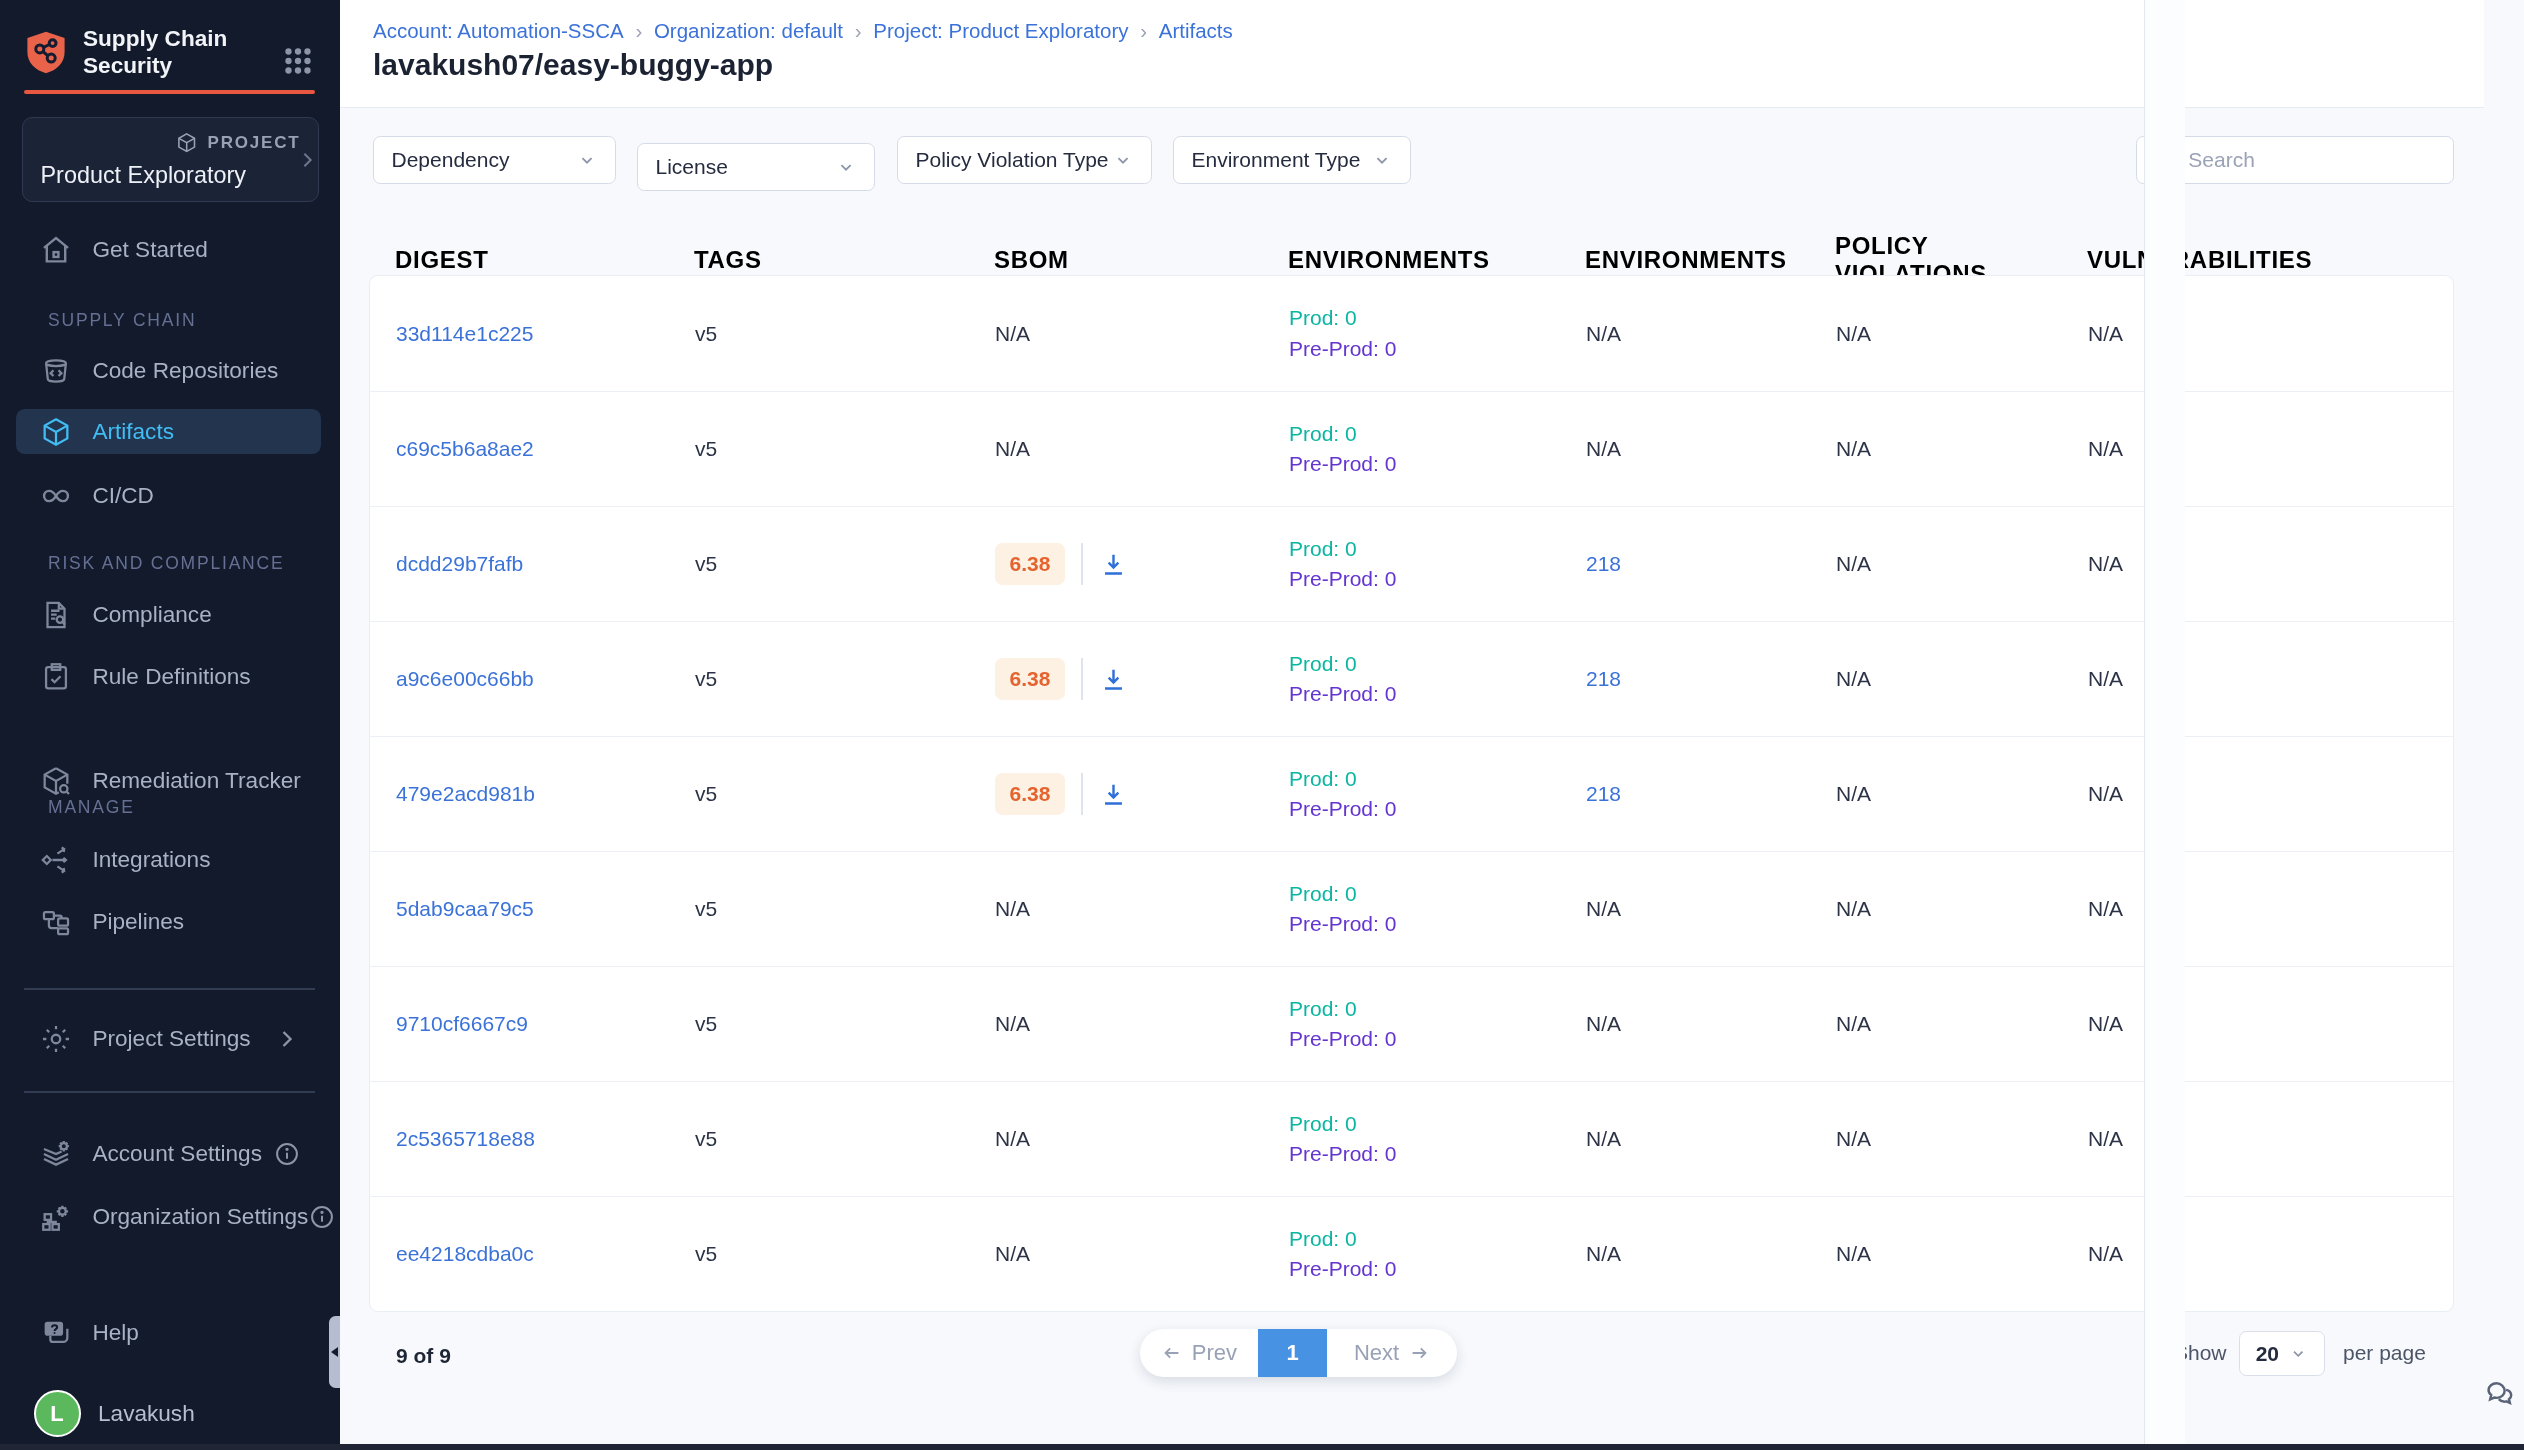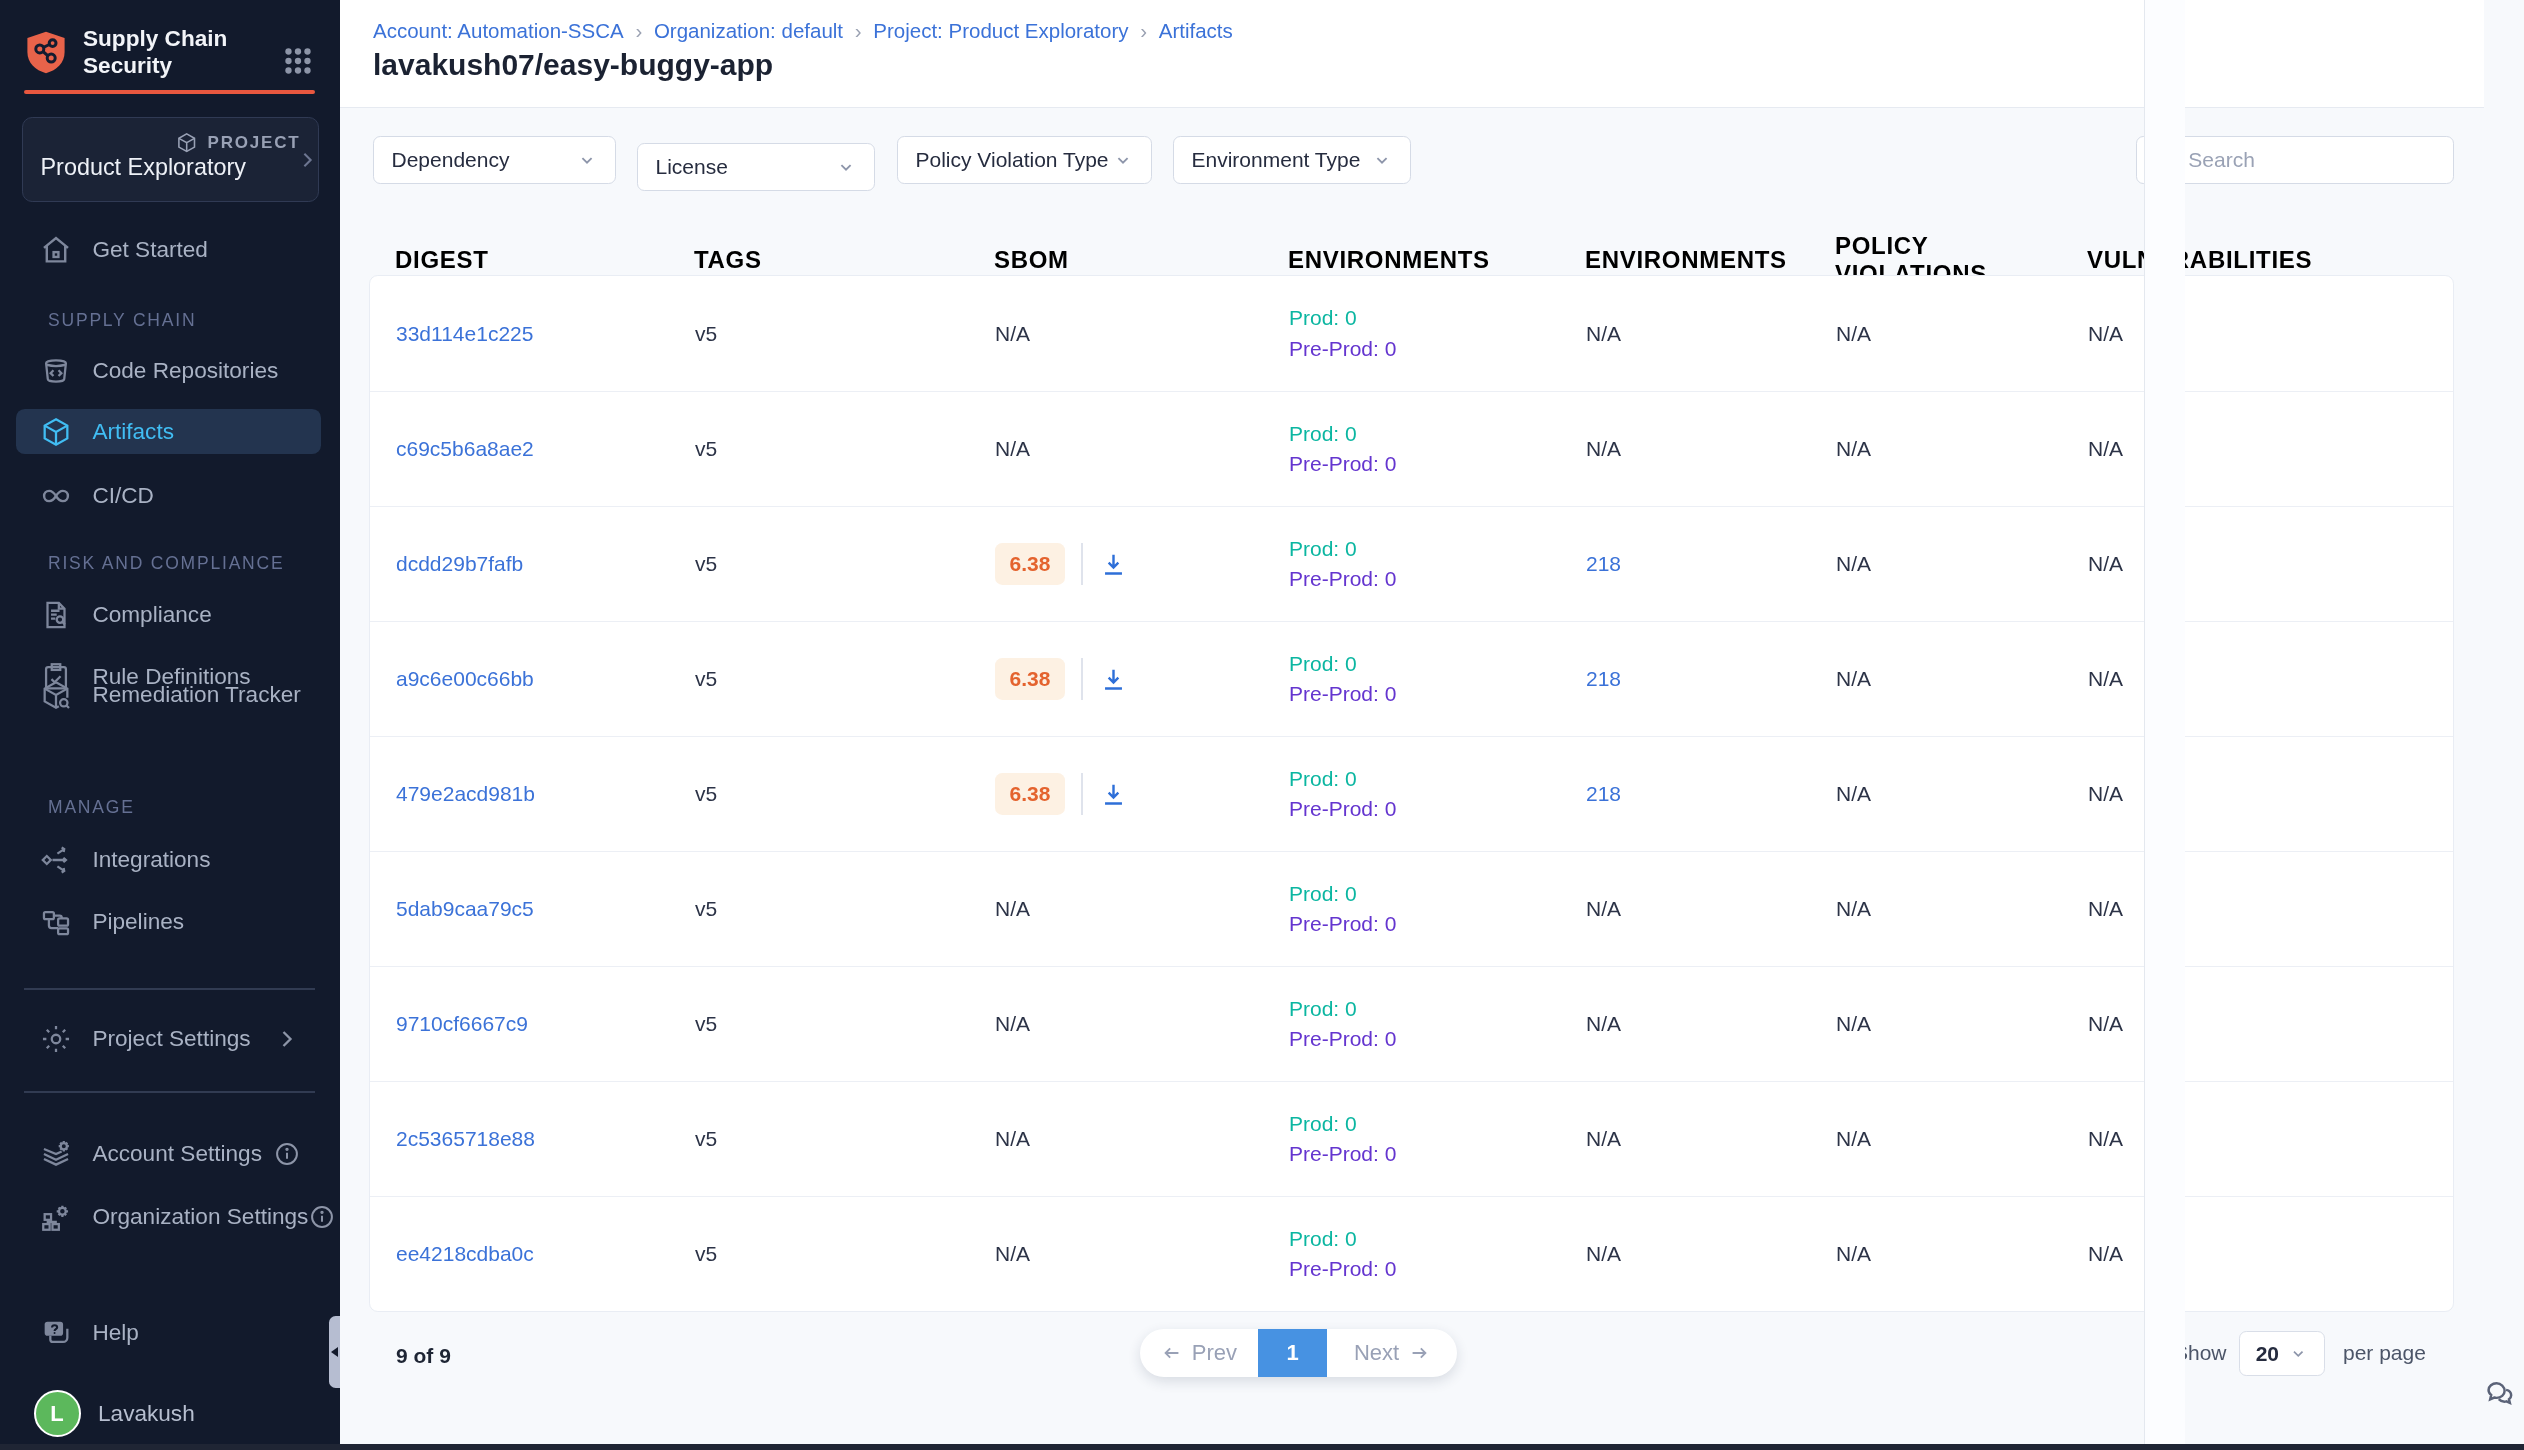--- a/index.html
+++ b/index.html
@@ -9,21 +9,21 @@
   #sidebar { position:absolute; left:0; top:0; width:340px; height:1451px; background:#121a2c; color:#a9b2c4; }
   .logo-row { position:absolute; left:22px; top:25px; display:flex; align-items:center; }
   .logo-shield { width:48px; height:51px; }
   .logo-title { margin-left:13px; color:#f2f4f8; font-size:22.6px; font-weight:700; line-height:27px; }
   .grid-icon { position:absolute; left:279px; top:42px; width:38px; height:38px; color:#8d95a8; cursor:pointer; }
   .accent-line { position:absolute; left:24px; top:90px; width:291px; height:4.4px; background:#e8573f; border-radius:2.2px; }
 
   .project-card { position:absolute; left:22px; top:117px; width:297px; height:85px; background:#1b2336; border:1.5px solid #303a54; border-radius:10.2px; padding:13px 17.5px; cursor:pointer; }
   .project-label { display:flex; align-items:center; gap:8.8px; color:#99a1b5; font-size:17px; font-weight:700; letter-spacing:1.8px;justify-content:flex-end; }
   .project-label svg { width:23.4px; height:23.4px; }
-  .project-name { margin-top:0; color:#eef1f7; font-size:23.4px; }
+  .project-name { margin-top:8px; color:#eef1f7; font-size:23.4px; }
   .project-chevron { position:absolute; right:-1.5px; top:50%; transform:translateY(-50%); color:#6c7590; }
 
   .nav-item { position:absolute; left:16px; width:305px; height:45px; display:flex; align-items:center; border-radius:8.8px; cursor:pointer; color:#a9b2c4; font-size:22.6px; }
   .nav-item .nic { width:34px; height:34px; margin-left:23.4px; color:#7e879c; flex:none; }
   .nav-item .nlabel { margin-left:19px; white-space:nowrap; }
   .nav-item.active { background:#23344f; color:#41bdf3; }
   .nav-item.active .nic { color:#41bdf3; }
   .nav-section { position:absolute; left:48px; color:#657093; font-size:17.5px; letter-spacing:1.8px; }
   .nav-divider { position:absolute; left:24px; width:291px; height:1.5px; background:#313b52; }
   .right-adorn { margin-left:auto; margin-right:20.5px; color:#8d95a8; width:28px; height:28px; flex:none; }
@@ -179,21 +179,21 @@
 
   <div class="nav-item" style="top:654px">
     <svg class="nic" viewBox="0 0 24 24" fill="none" stroke="currentColor" stroke-width="1.6">
       <rect x="5" y="5" width="14" height="15" rx="1.5"></rect>
         <rect x="9" y="3" width="6" height="4"></rect>
         <path d="M8.8 13.5l2.2 2.2 4.2-4.2"></path>
     </svg>
     <span class="nlabel">Rule Definitions</span>
   </div>
 
-  <div class="nav-item" style="top:672px">
+  <div class="nav-item" style="top:758px">
     <svg class="nic" viewBox="0 0 24 24" fill="none" stroke="currentColor" stroke-width="1.6">
       <path d="M12 3l8 4.5v6.5M12 3L4 7.5v9L12 21l2-1.1"></path>
         <path d="M4 7.5l8 4.5 8-4.5M12 12v9"></path>
       <circle cx="17.5" cy="17.5" r="2.6"></circle>
         <path d="M19.4 19.4l1.8 1.8"></path>
     </svg>
     <span class="nlabel">Remediation Tracker</span>
   </div>
 
   <div class="nav-section" style="top:797px">MANAGE</div>

